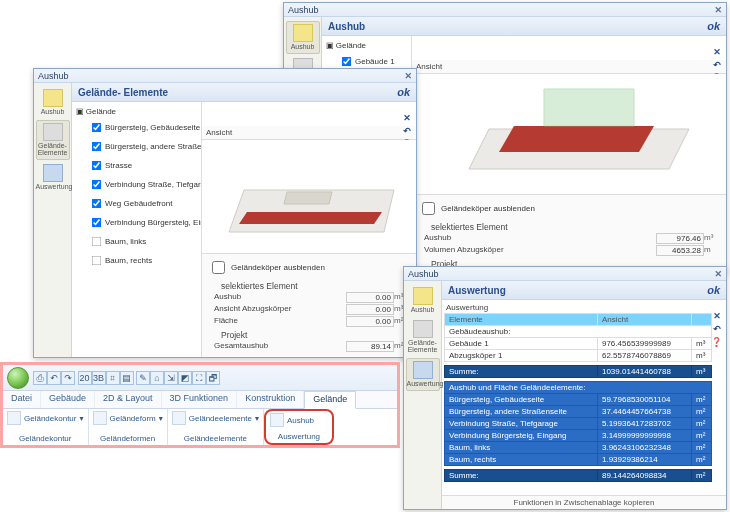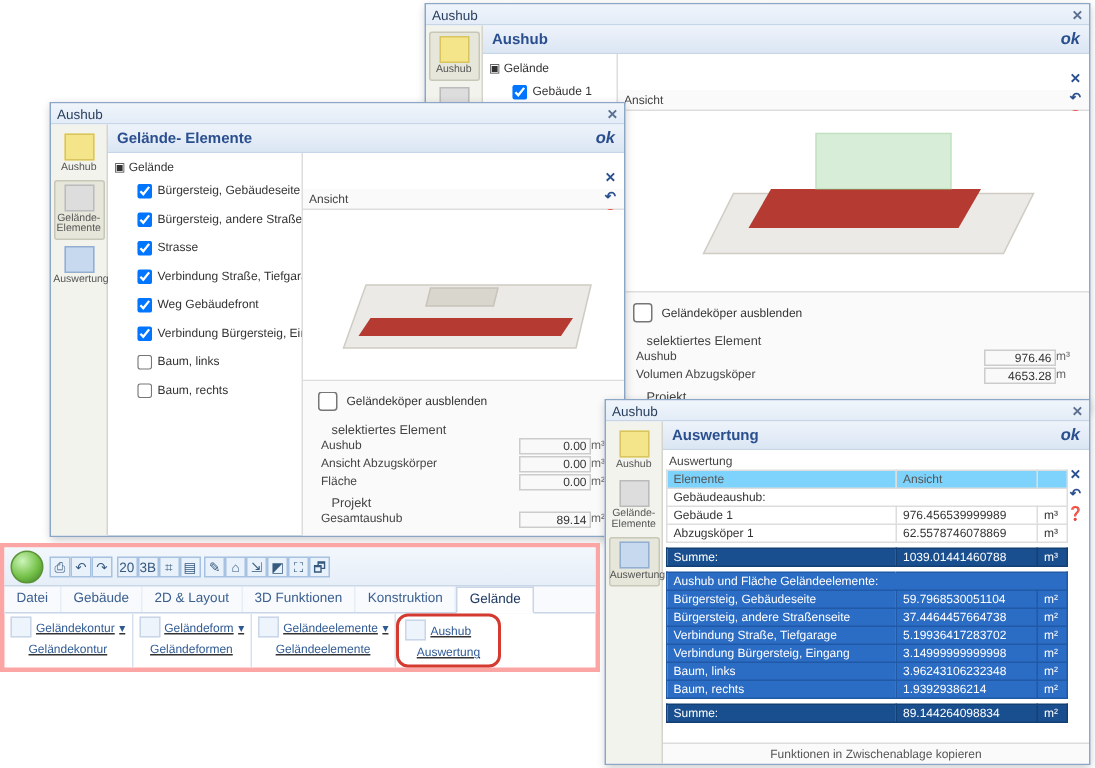--- a/index.html
+++ b/index.html
@@ -206,23 +206,23 @@
     color:#1f3a63;
   }
   .groups {
     display:flex;
     height: calc(100% - 44px);
   }
   .group {
     border-right:1px solid #d8e2ef;
     display:flex;
     flex-direction:column;
+    justify-content:space-between;
     padding:2px 4px 0;
     min-width:70px;
-    text-decoration:underline;
   }
   .group-top { display:flex; align-items:center; gap:3px; color:#2f5a94; font-size:8px; cursor:pointer;}
   .group-top .gi { width:14px;height:14px; background:#eef4fb;border:1px solid #c9d6e8;}
   .group-bot { font-size:8px; color:#2f5a94; text-align:center; border-top:1px solid transparent; padding:2px 0;}
   .group.hi { border:2px solid #d43a2f; border-radius:8px;}
   .bottom-note {
     font-size:8px; color:#555; padding:2px 6px; border-top:1px solid #ddd; text-align:center;
     background:#fafafa;
   }
 </style>

